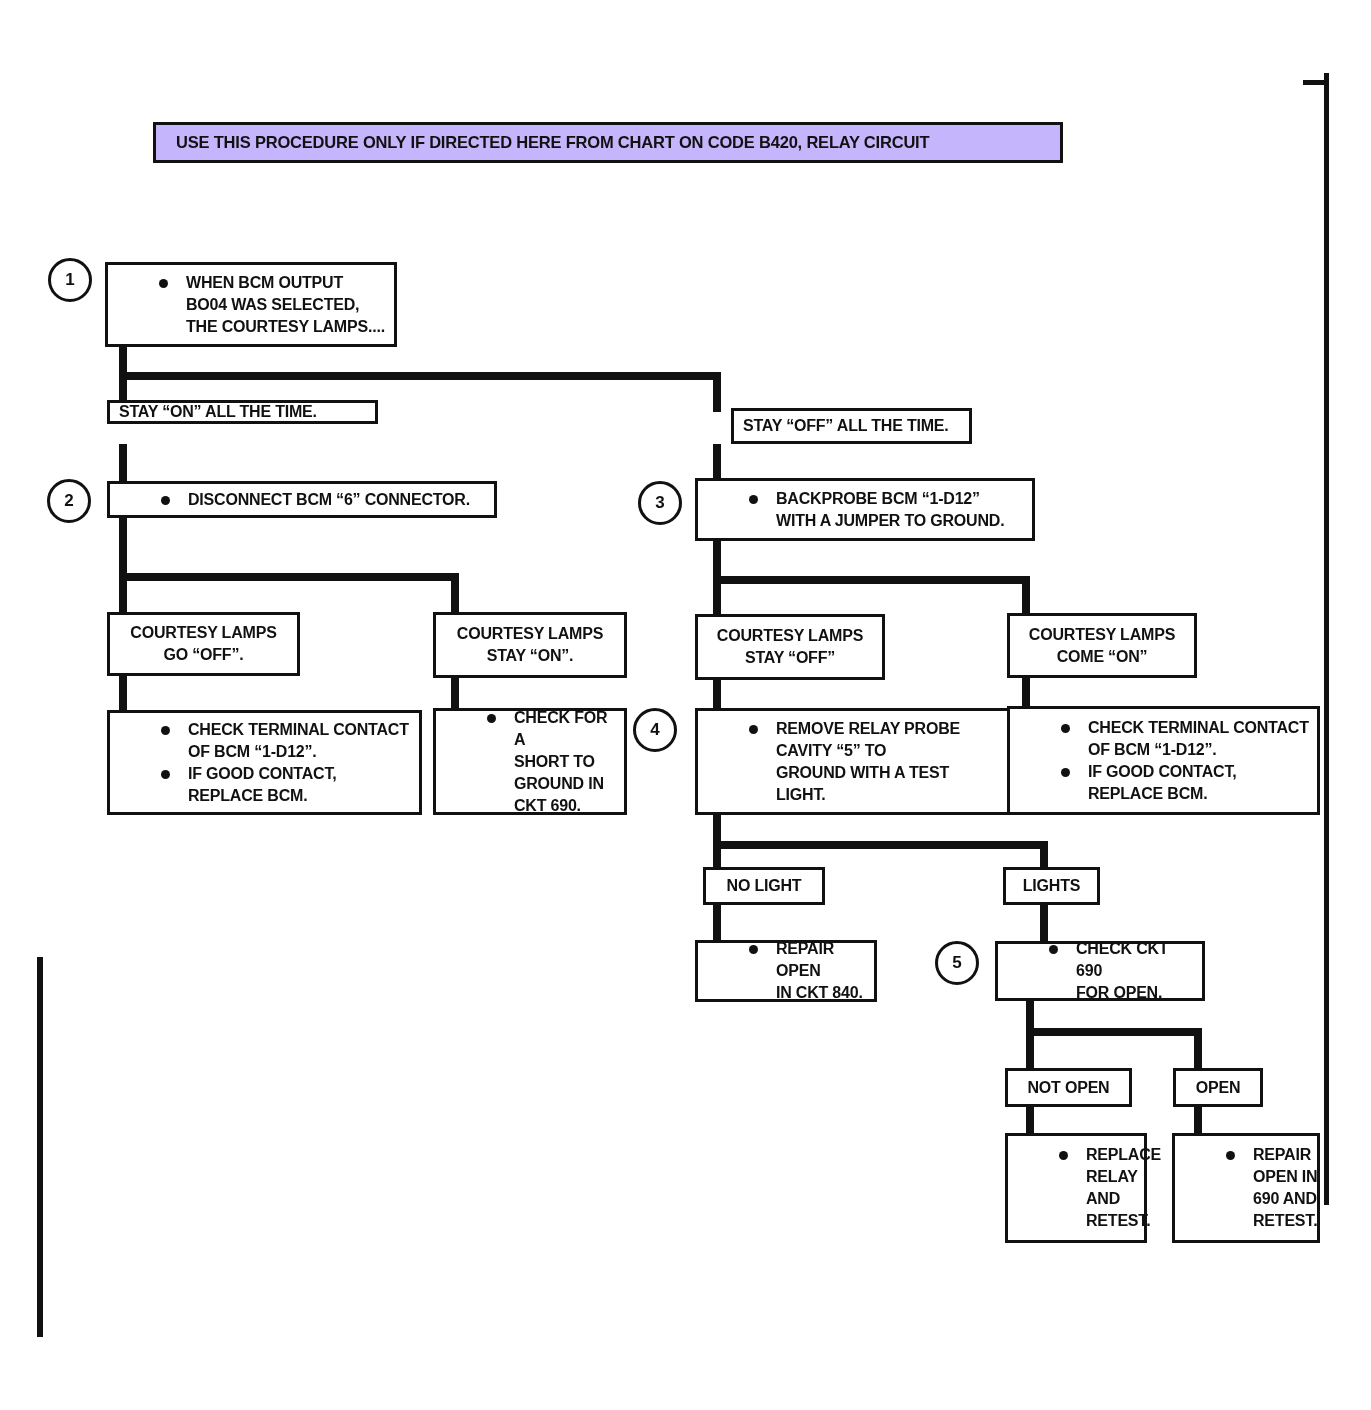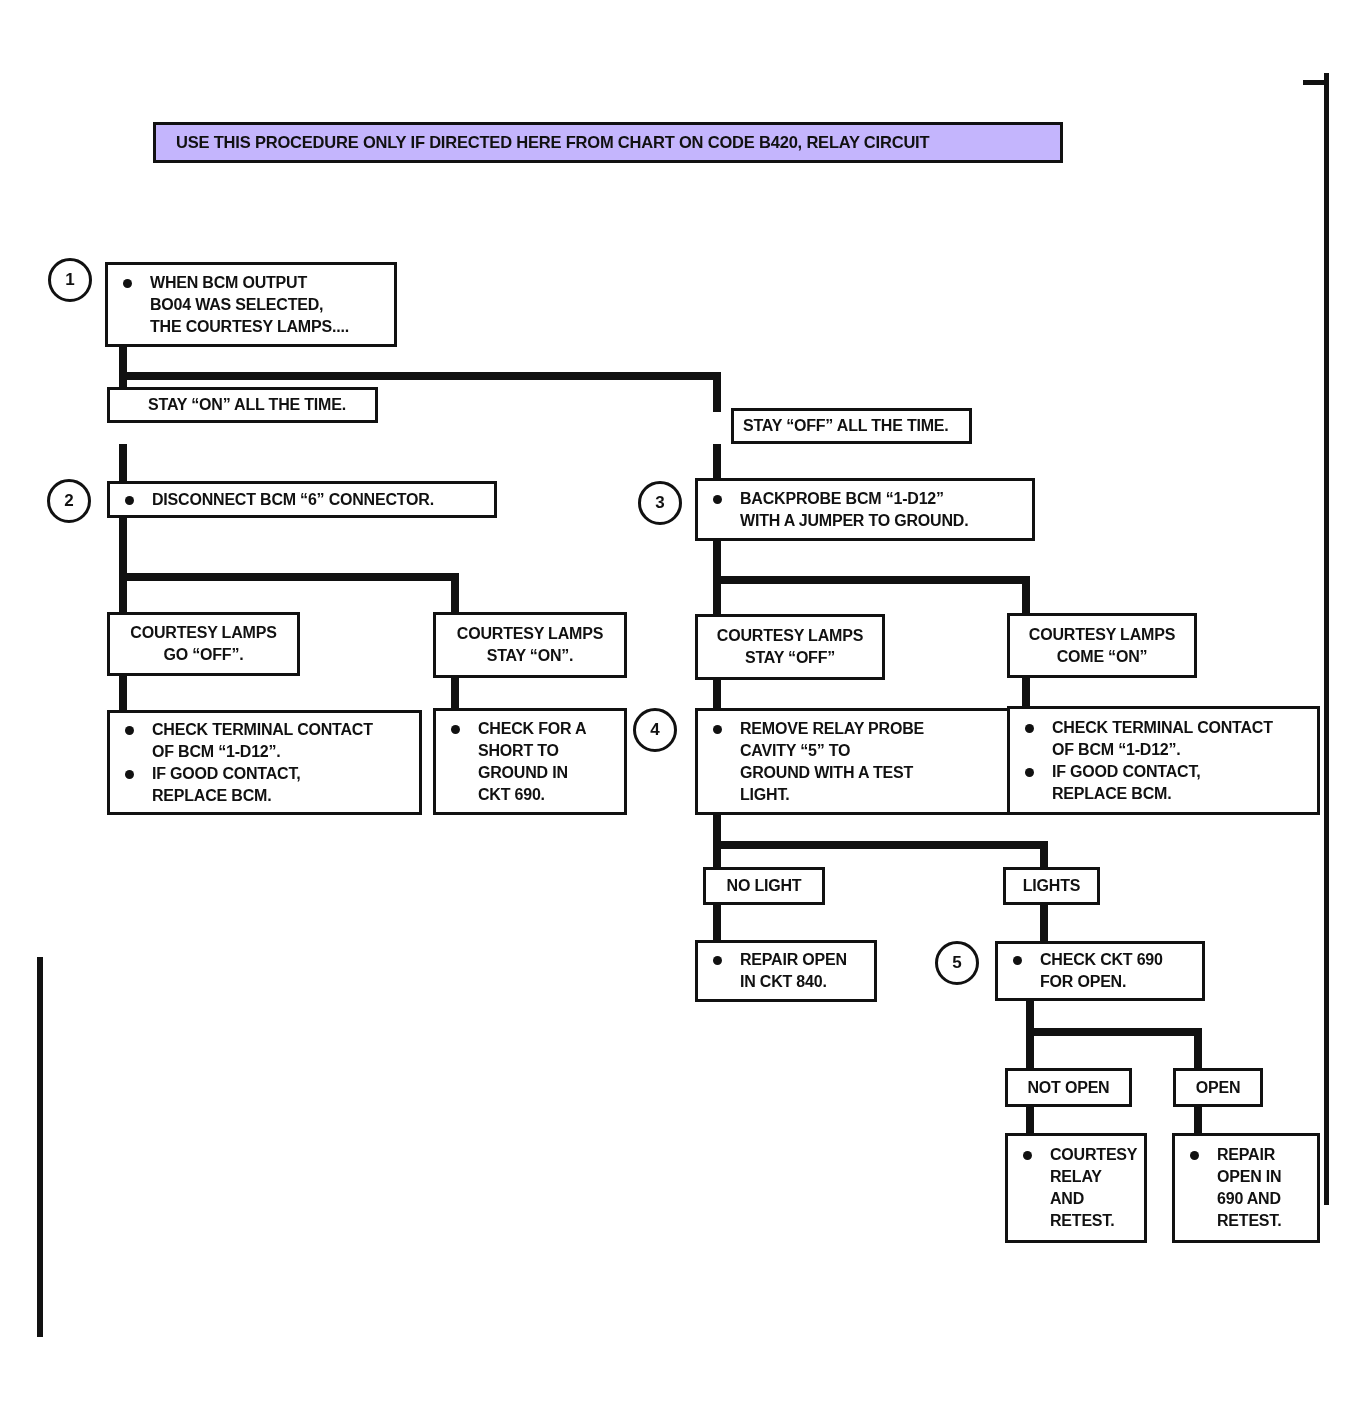--- a/index.html
+++ b/index.html
@@ -9,21 +9,21 @@
     overflow:hidden;
   }
   .box {
     position:absolute; background:#ffffff; border:3px solid #111111;
     box-sizing:border-box; font-weight:bold; z-index:2;
   }
   .inner {
     display:flex; flex-direction:column; justify-content:center;
     height:100%; box-sizing:border-box;
   }
-  .brow { display:flex; align-items:flex-start; padding-left:15px; padding-right:6px; }
+  .brow { display:flex; align-items:flex-start; padding-left:15px; padding-right:6px;margin-left:36px; }
   .bullet {
     width:9px; height:9px; border-radius:50%; background:#111111;
     margin-top:7px; margin-right:18px; flex:none;
   }
   .btext { font-size:16px; line-height:22px; letter-spacing:-0.2px; }
   .center-box .inner { align-items:center; text-align:center; }
   .center-box { font-size:16px; line-height:22px; letter-spacing:-0.2px; }
   .label-box { display:flex; align-items:center; justify-content:center;
     font-size:16px; letter-spacing:-0.2px; }
   .left-label { justify-content:flex-start; padding-left:9px; }
@@ -102,21 +102,21 @@
       <span class="bullet"></span>
       <div class="btext">
         <div>WHEN BCM OUTPUT</div>
         <div>BO04 WAS SELECTED,</div>
         <div>THE COURTESY LAMPS....</div>
       </div>
     </div>
       </div>
   </div>
 
-  <div class="box label-box left-label" style="left:107px;top:387px;width:271px;height:36px;justify-content:center;">
+  <div class="box label-box left-label" style="left:107px;top:400px;width:271px;height:24px;">
     <span>STAY “ON” ALL THE TIME.</span>
   </div>
   <div class="box label-box left-label" style="left:700px;top:408px;width:241px;height:36px;margin-left:31px;">
     <span>STAY “OFF” ALL THE TIME.</span>
   </div>
 
   <div class="box" style="left:107px;top:481px;width:390px;height:37px;">
     <div class="inner">
         <div class="brow">
       <span class="bullet"></span>
@@ -266,21 +266,21 @@
   </div>
   <div class="box label-box" style="left:1173px;top:1068px;width:90px;height:39px;">
     <span>OPEN</span>
   </div>
 
   <div class="box" style="left:1005px;top:1133px;width:142px;height:110px;">
     <div class="inner">
         <div class="brow">
       <span class="bullet"></span>
       <div class="btext">
-        <div>COURTESY</div>
+        <div>REPLACE</div>
         <div>RELAY</div>
         <div>AND</div>
         <div>RETEST.</div>
       </div>
     </div>
       </div>
   </div>
 
   <div class="box" style="left:1172px;top:1133px;width:148px;height:110px;">
     <div class="inner">

